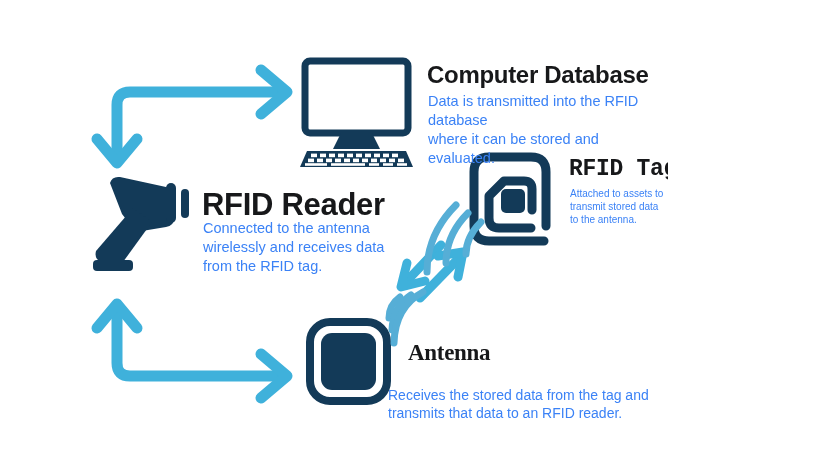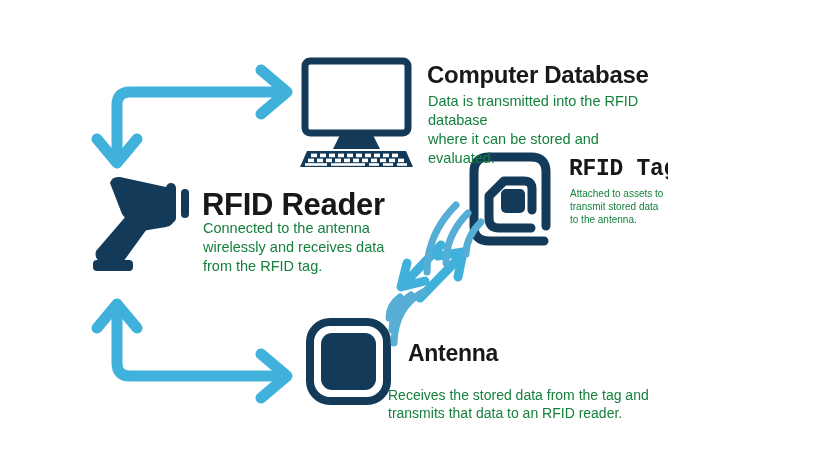--- a/index.html
+++ b/index.html
@@ -21,39 +21,39 @@
   }
   .txt{ position:absolute; }
   .title{
     font-weight:bold;
     color:#17181a;
     letter-spacing:-0.3px;
     line-height:1.05;
     white-space:nowrap;
   }
   .desc{
-    color:#15803d;
+    color:#3b82f6;
     line-height:1.30;
     white-space:pre-line;
   }
 
   
   #db-title{ left:427px; top:62px; font-size:24px; }
   #db-desc { left:428px; top:92px; font-size:14.5px; }
 
   
   #reader-title{ left:202px; top:189px; font-size:31px; }
   #reader-desc { left:203px; top:219px; font-size:14.5px; }
 
   
   #tag-title{ left:569px; top:157px; font-size:23px;font-family:Liberation Mono, monospace; }
   #tag-desc { left:570px; top:187px; font-size:10px; }
 
   
-  #ant-title{ left:408px; top:341px; font-size:23px; }
+  #ant-title{ left:408px; top:341px; font-size:23px;font-family:Liberation Serif, serif; }
   #ant-desc { left:388px; top:371px; font-size:14px;margin-top:15px; }
 </style>
 </head>
 <body>
 
 <div id="canvas">
 
   <svg class="layer" viewBox="0 0 824 473">
     <g fill="none" stroke="#3FB1DB" stroke-width="11" stroke-linecap="round" stroke-linejoin="round">
 

